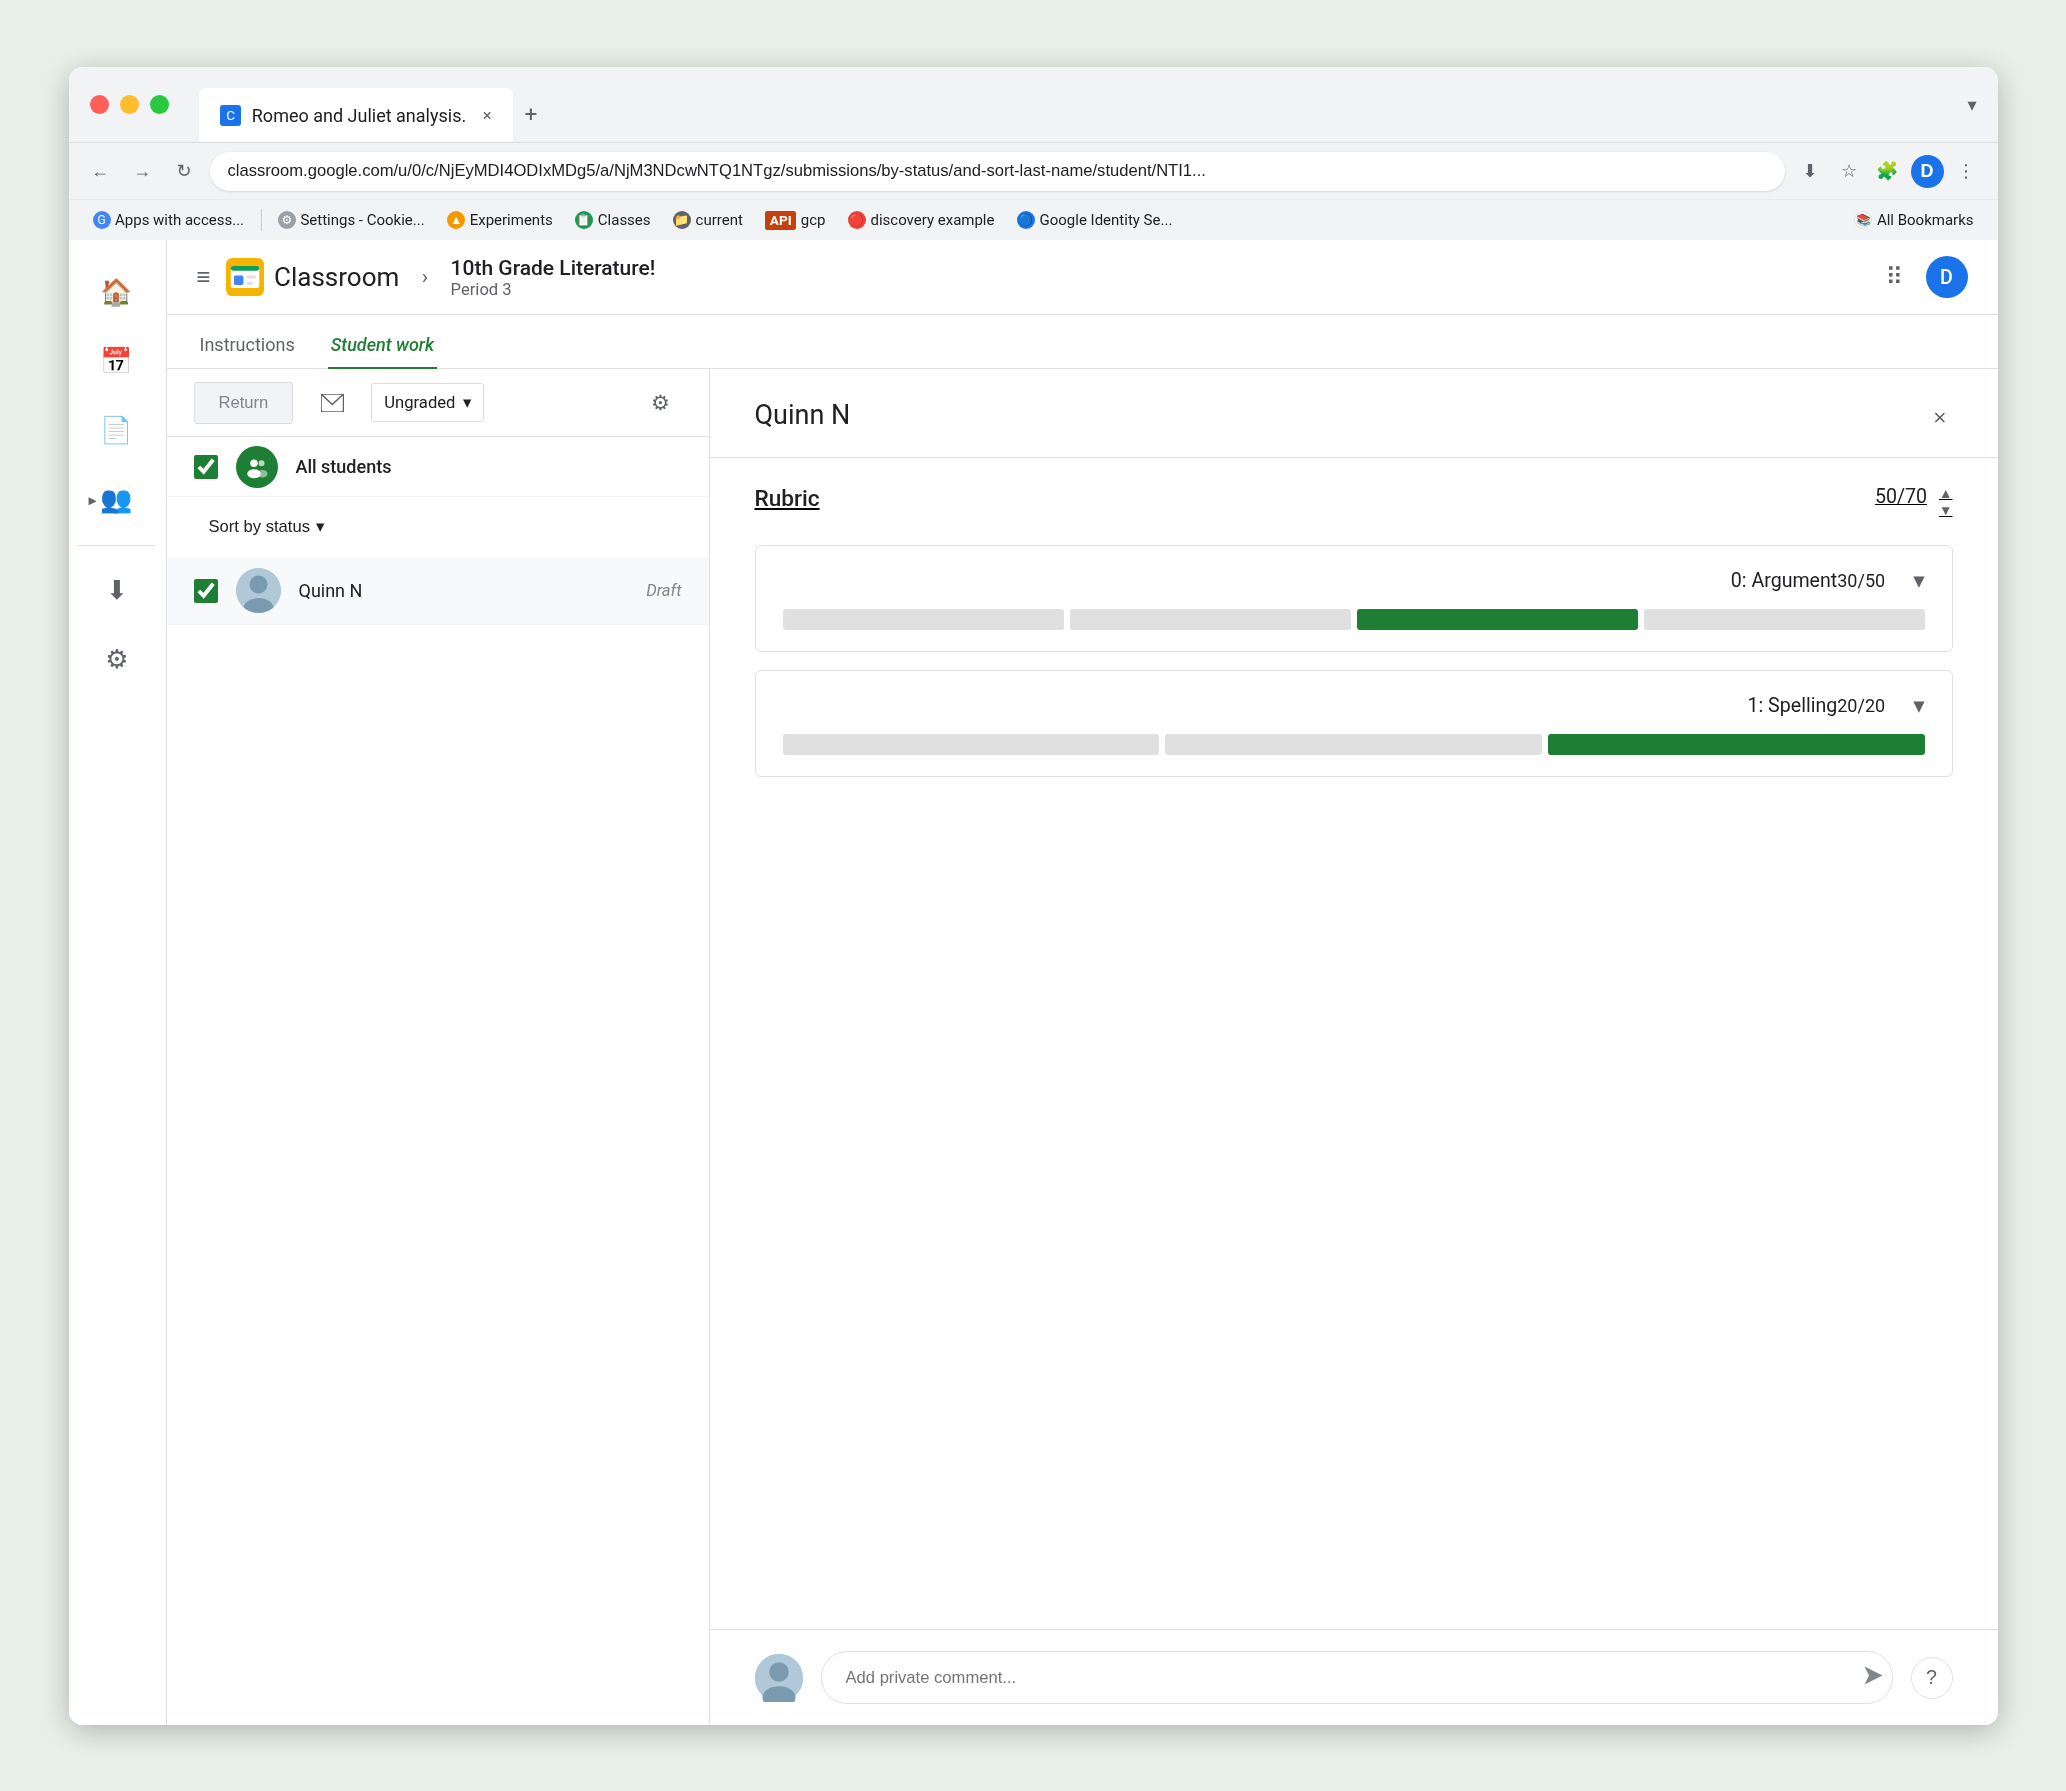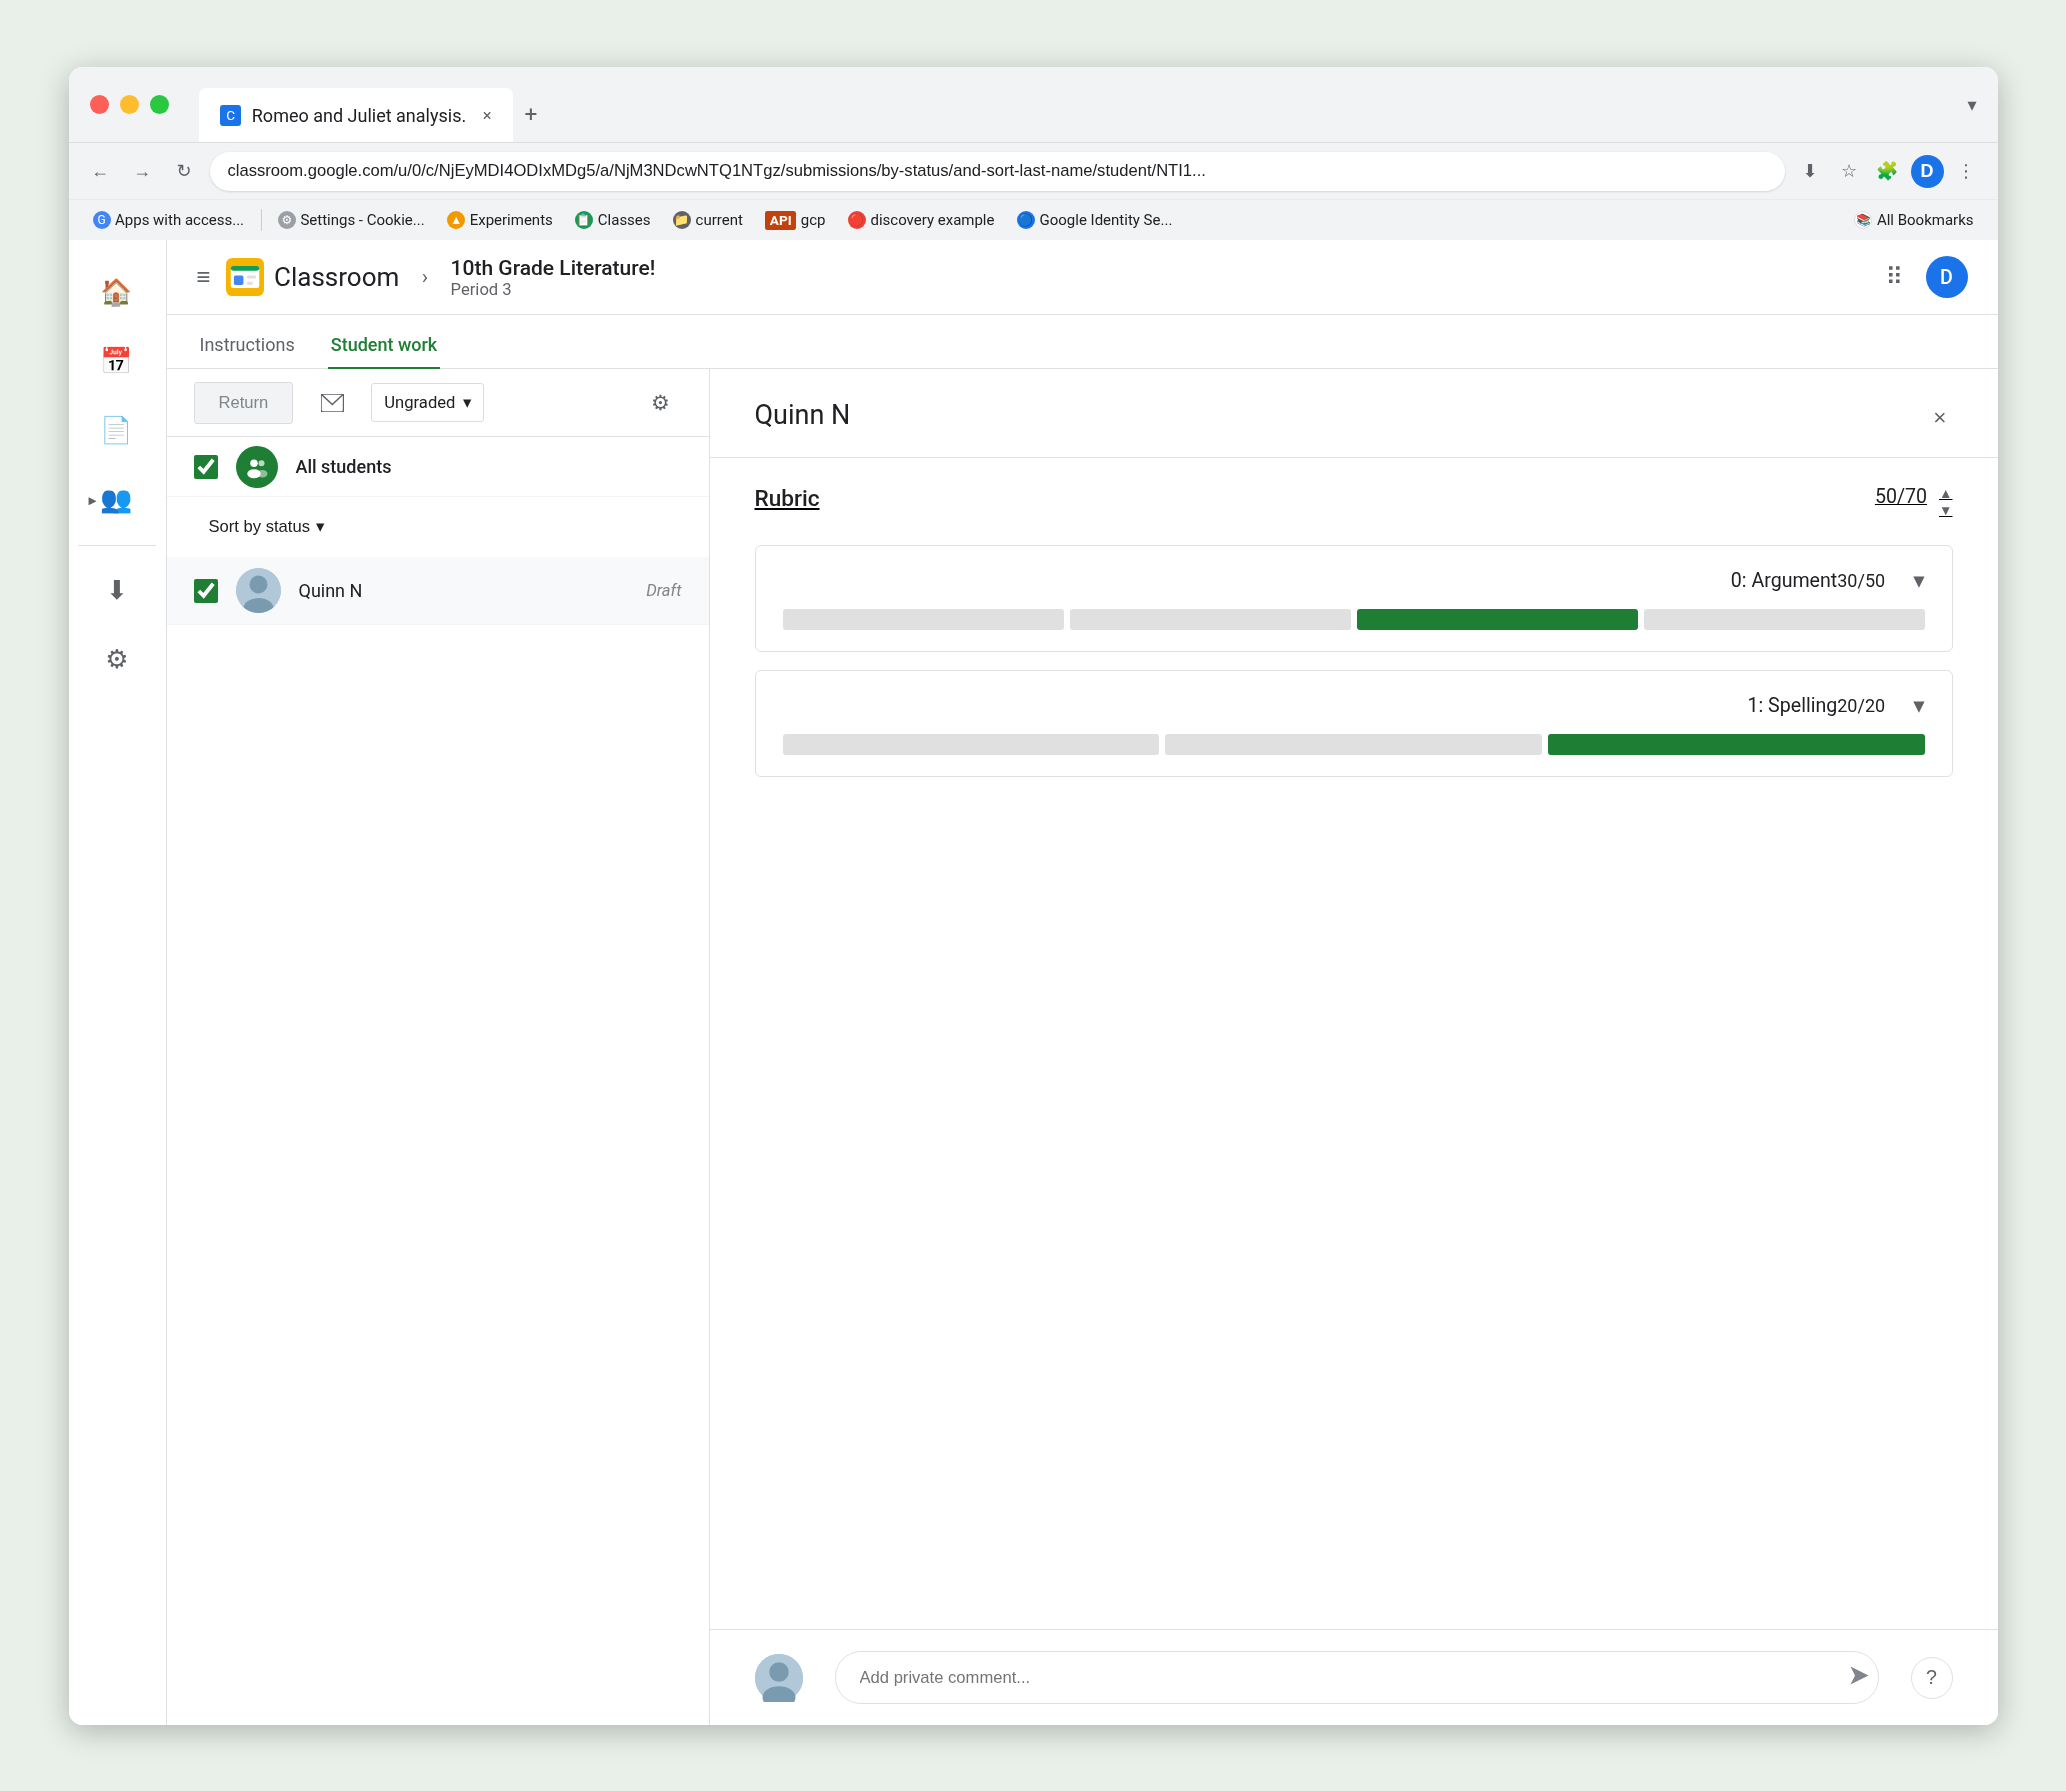--- a/index.html
+++ b/index.html
@@ -159,21 +159,21 @@
       gap: 30px;
     }
     .tab-item {
       padding: 12px 3px;
       font-size: 18px;
       cursor: pointer;
       color: #5f6368;
       border-bottom: 2.3px solid transparent;
       margin-bottom: -0.8px;
     }
-    .tab-item.active { color: #1e7e34; border-bottom-color: #1e7e34; font-weight: 500; }
+    .tab-item.active { color: #1e7e34; border-bottom-color: #1e7e34; font-weight: 500; font-style: italic; }
 
     
     .content-area {
       flex: 1;
       display: flex;
       overflow: hidden;
     }
 
     
     .student-panel {
@@ -383,21 +383,21 @@
       background: #e0e0e0;
     }
     .score-segment.active { background: #1e7e34; }
 
     
     .comment-area {
       padding: 21px 45px;
       border-top: 0.8px solid #e0e0e0;
       display: flex;
       align-items: center;
-      gap: 32px;
+      gap: 18px;
     }
     .comment-avatar {
       width: 48px;
       height: 48px;
       border-radius: 50%;
       background: #b0c4d8;
       flex-shrink: 0;
     }
     .comment-input-container {
       flex: 1;

